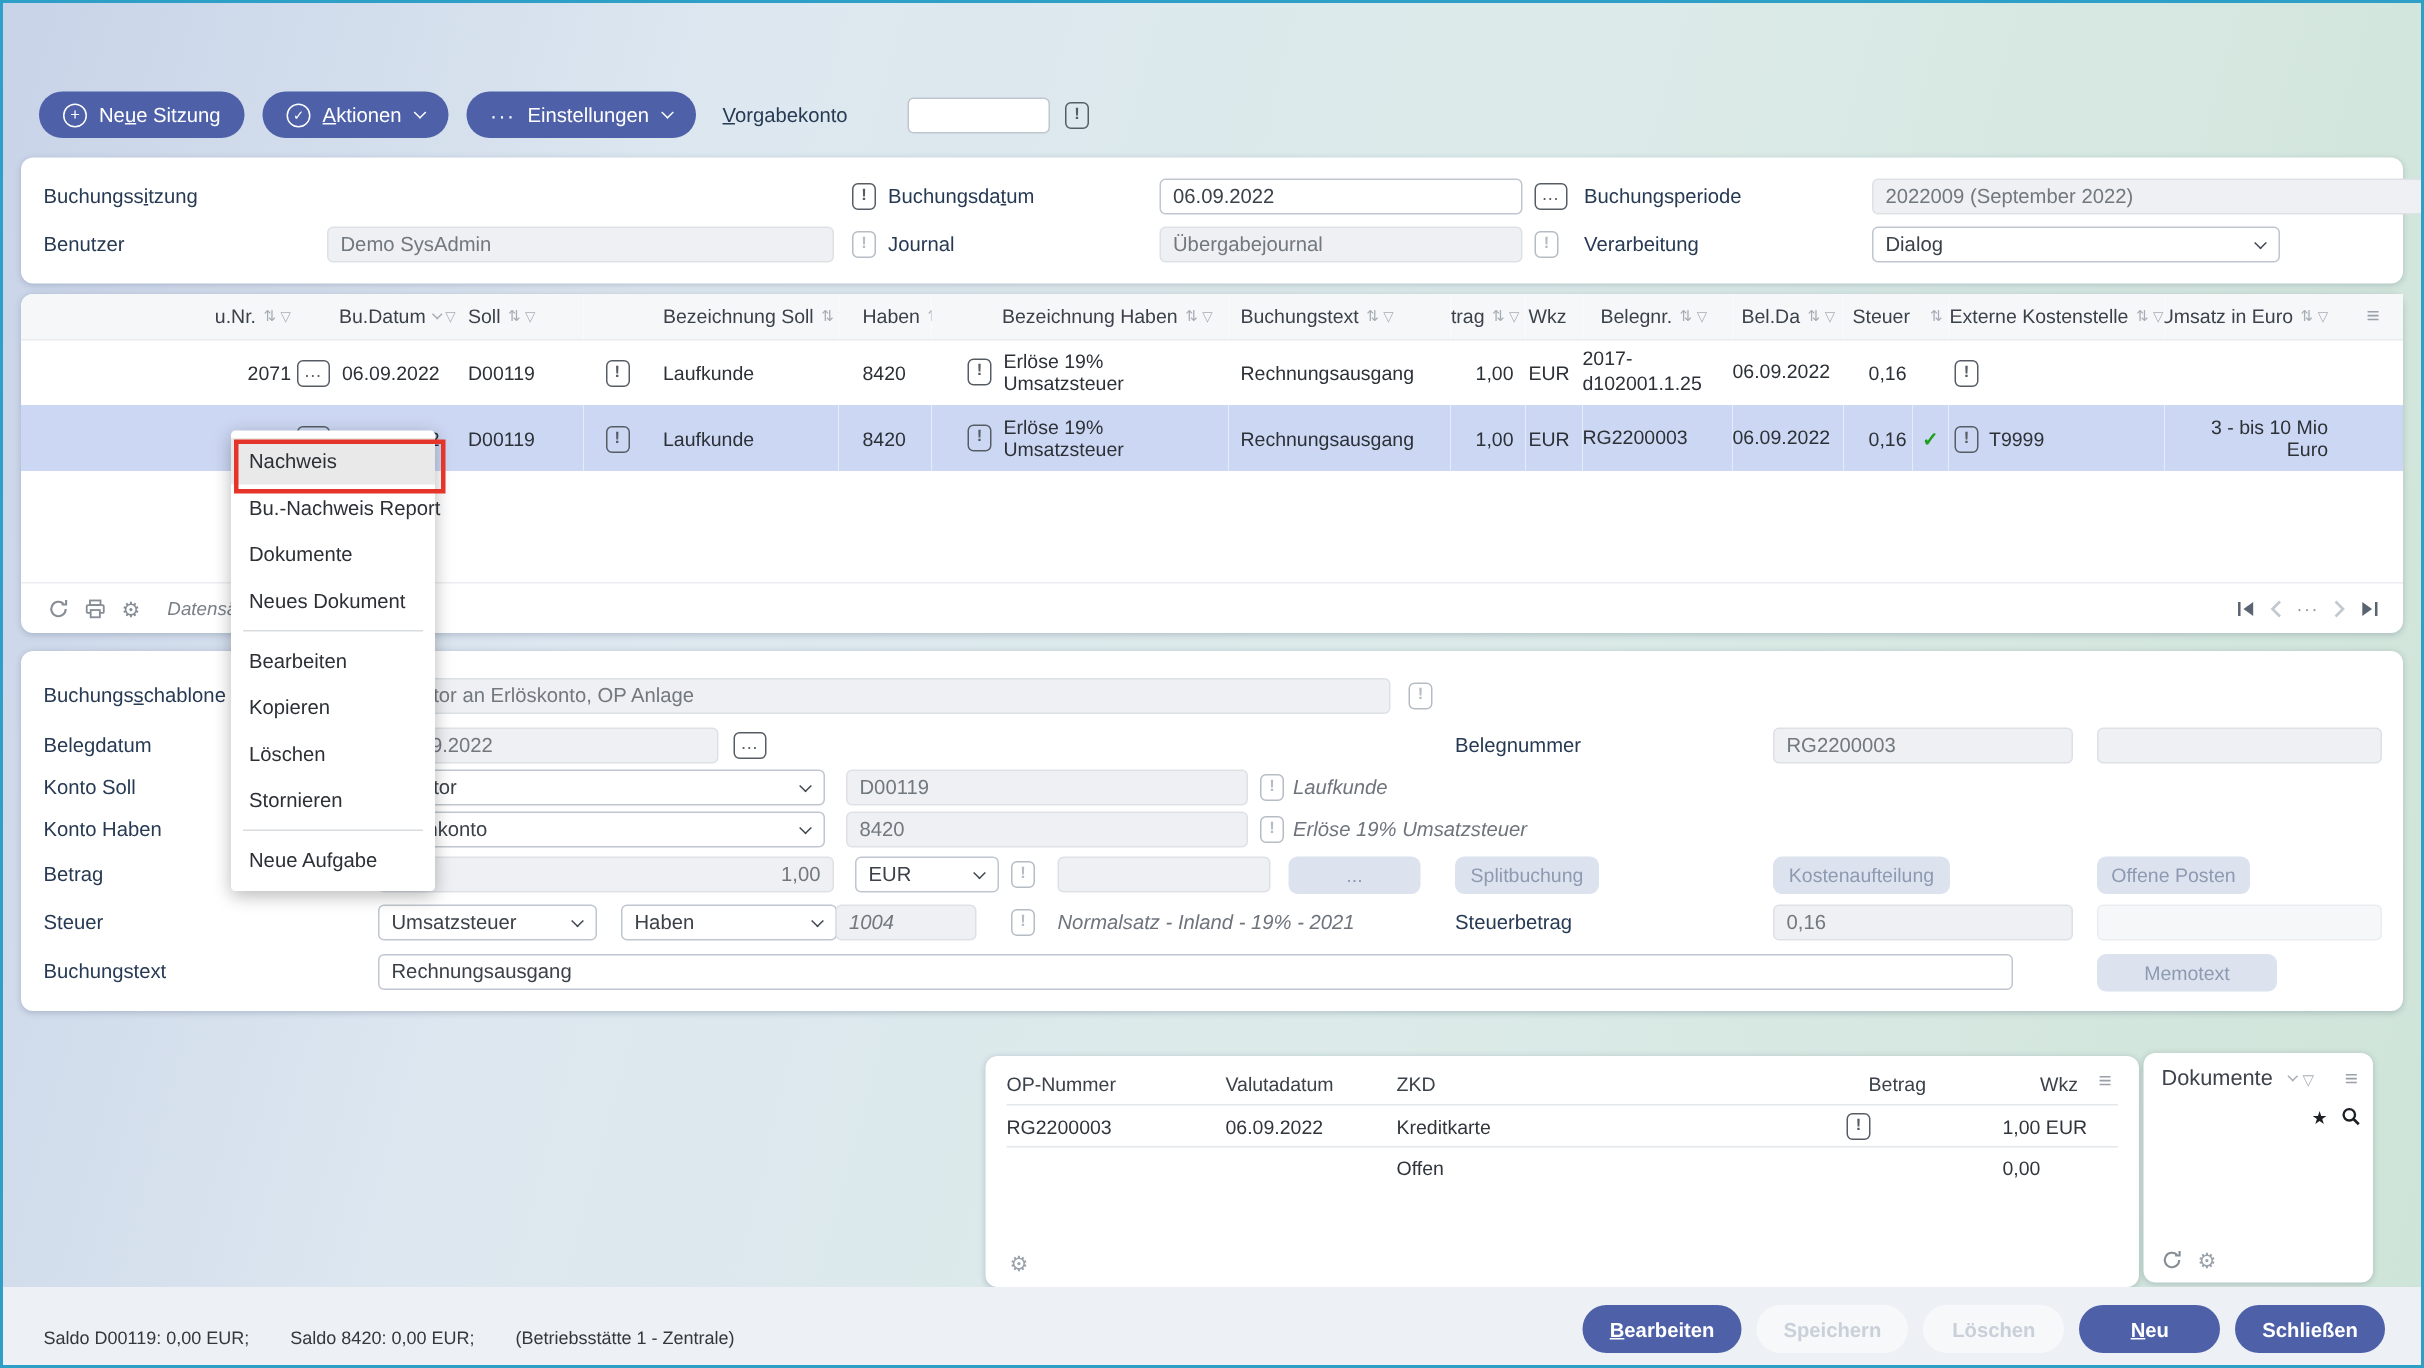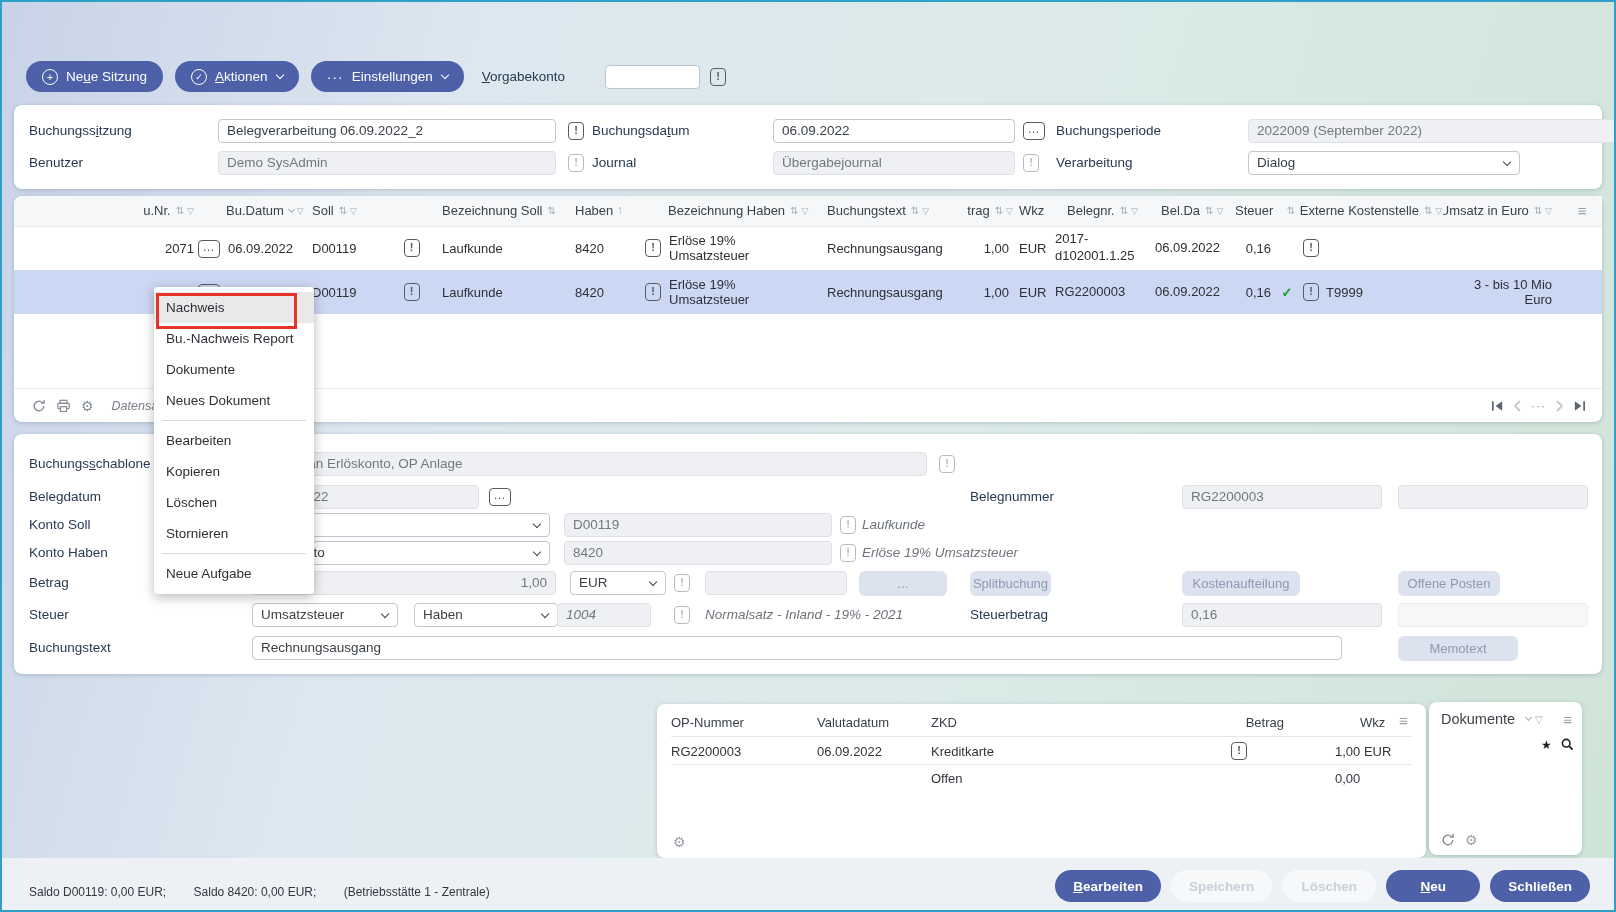--- a/index.html
+++ b/index.html
@@ -62,21 +62,21 @@
   .gcheck{color:var(--green,#1e9e1e);font-weight:bold;font-size:13px;}
   .menu-ico{color:#9aa1ab;font-size:15px;}
   
   .gfoot{position:absolute;left:0;right:0;bottom:0;height:34px;border-top:1px solid #eceef1;display:flex;align-items:center;padding:0 18px;color:#868d95;}
   .fic{display:inline-flex;margin-right:10px;color:#868d95;cursor:pointer;}
   .records{font-style:italic;font-size:12.5px;color:#7a8087;margin-left:8px;}
   .pager{position:absolute;right:16px;top:0;height:34px;display:flex;align-items:center;gap:9px;}
   .pager .pg{display:inline-flex;cursor:pointer;}
   .pgdots{color:#8a9097;font-size:12px;letter-spacing:1px;cursor:pointer;}
   
-  .menu{position:absolute;left:152px;top:285px;width:160px;background:#fff;border-radius:3px;
+  .menu{position:absolute;left:152px;top:285px;width:136px;background:#fff;border-radius:3px;
     box-shadow:0 3px 12px rgba(0,0,0,.28);padding:5px 0;z-index:50;}
   .mi{height:31px;line-height:31px;padding:0 12px;font-size:13.5px;color:#2c3035;white-space:nowrap;cursor:pointer;}
   .mi.hl{background:#e9e9e9;}
   .mdiv{height:1px;background:#d9dcdf;margin:4px 8px;}
   .redbox{position:absolute;left:154px;top:291px;width:141px;height:36px;border:3px solid var(--red,#e5352b);z-index:60;pointer-events:none;}
   
   .optxt{position:absolute;font-size:13px;color:#30353b;white-space:nowrap;line-height:22px;}
   .ophead{color:#3b414a;}
   .opline{position:absolute;left:14px;right:14px;height:1px;background:#e4e7ea;}
   
@@ -111,21 +111,20 @@
       <span>Einstellungen</span>
       <span class="chev"></span>
     </div>
     <span style="margin-left:18px;color:#273a53;"><u>V</u>orgabekonto</span>
     <div class="inp" style="position:static;margin-left:40px;width:95px;"></div>
     <span class="excl in" style="margin-left:10px;">!</span>
   </div>
 
   <div class="card" style="left:12px;top:103px;width:1588px;height:84px;">
     <span class="lbl" style="left:15px;top:14px;">Buchungss<u>i</u>tzung</span>
-    <div class="inp" style="left:204px;top:14px;width:338px;">Belegverarbeitung 06.09.2022_2</div>
     <span class="excl" style="left:554px;top:17px;">!</span>
     <span class="lbl" style="left:578px;top:14px;">Buchungsda<u>t</u>um</span>
     <div class="inp" style="left:759px;top:14px;width:242px;">06.09.2022</div>
     <span class="dotsbtn" style="left:1009px;top:17px;">…</span>
     <span class="lbl" style="left:1042px;top:14px;">Buchungsperiode</span>
     <div class="inp dis sel" style="left:1234px;top:14px;width:388px;">
       <span>2022009 (September 2022)</span>
       <span class="chev dk"></span>
     </div>
 
@@ -403,21 +402,21 @@
 
     <span class="lbl" style="left:15px;top:137px;">Betrag</span>
     <div class="inp dis right" style="left:238px;top:137px;width:304px;">1,00</div>
     <div class="inp sel" style="left:556px;top:137px;width:96px;">
       <span>EUR</span>
       <span class="chev dk"></span>
     </div>
     <span class="excl mut" style="left:660px;top:140px;">!</span>
     <div class="inp dis" style="left:691px;top:137px;width:142px;"></div>
     <div class="btn-light" style="left:845px;top:137px;width:88px;">...</div>
-    <div class="btn-light" style="left:956px;top:137px;width:81px;">Splitbuchung</div>
+    <div class="btn-light" style="left:956px;top:137px;width:96px;">Splitbuchung</div>
     <div class="btn-light" style="left:1168px;top:137px;width:118px;">Kostenaufteilung</div>
     <div class="btn-light" style="left:1384px;top:137px;width:102px;">Offene Posten</div>
 
     <span class="lbl" style="left:15px;top:169px;">Steuer</span>
     <div class="inp sel" style="left:238px;top:169px;width:146px;">
       <span>Umsatzsteuer</span>
       <span class="chev dk"></span>
     </div>
     <div class="inp sel" style="left:400px;top:169px;width:144px;">
       <span>Haben</span>

